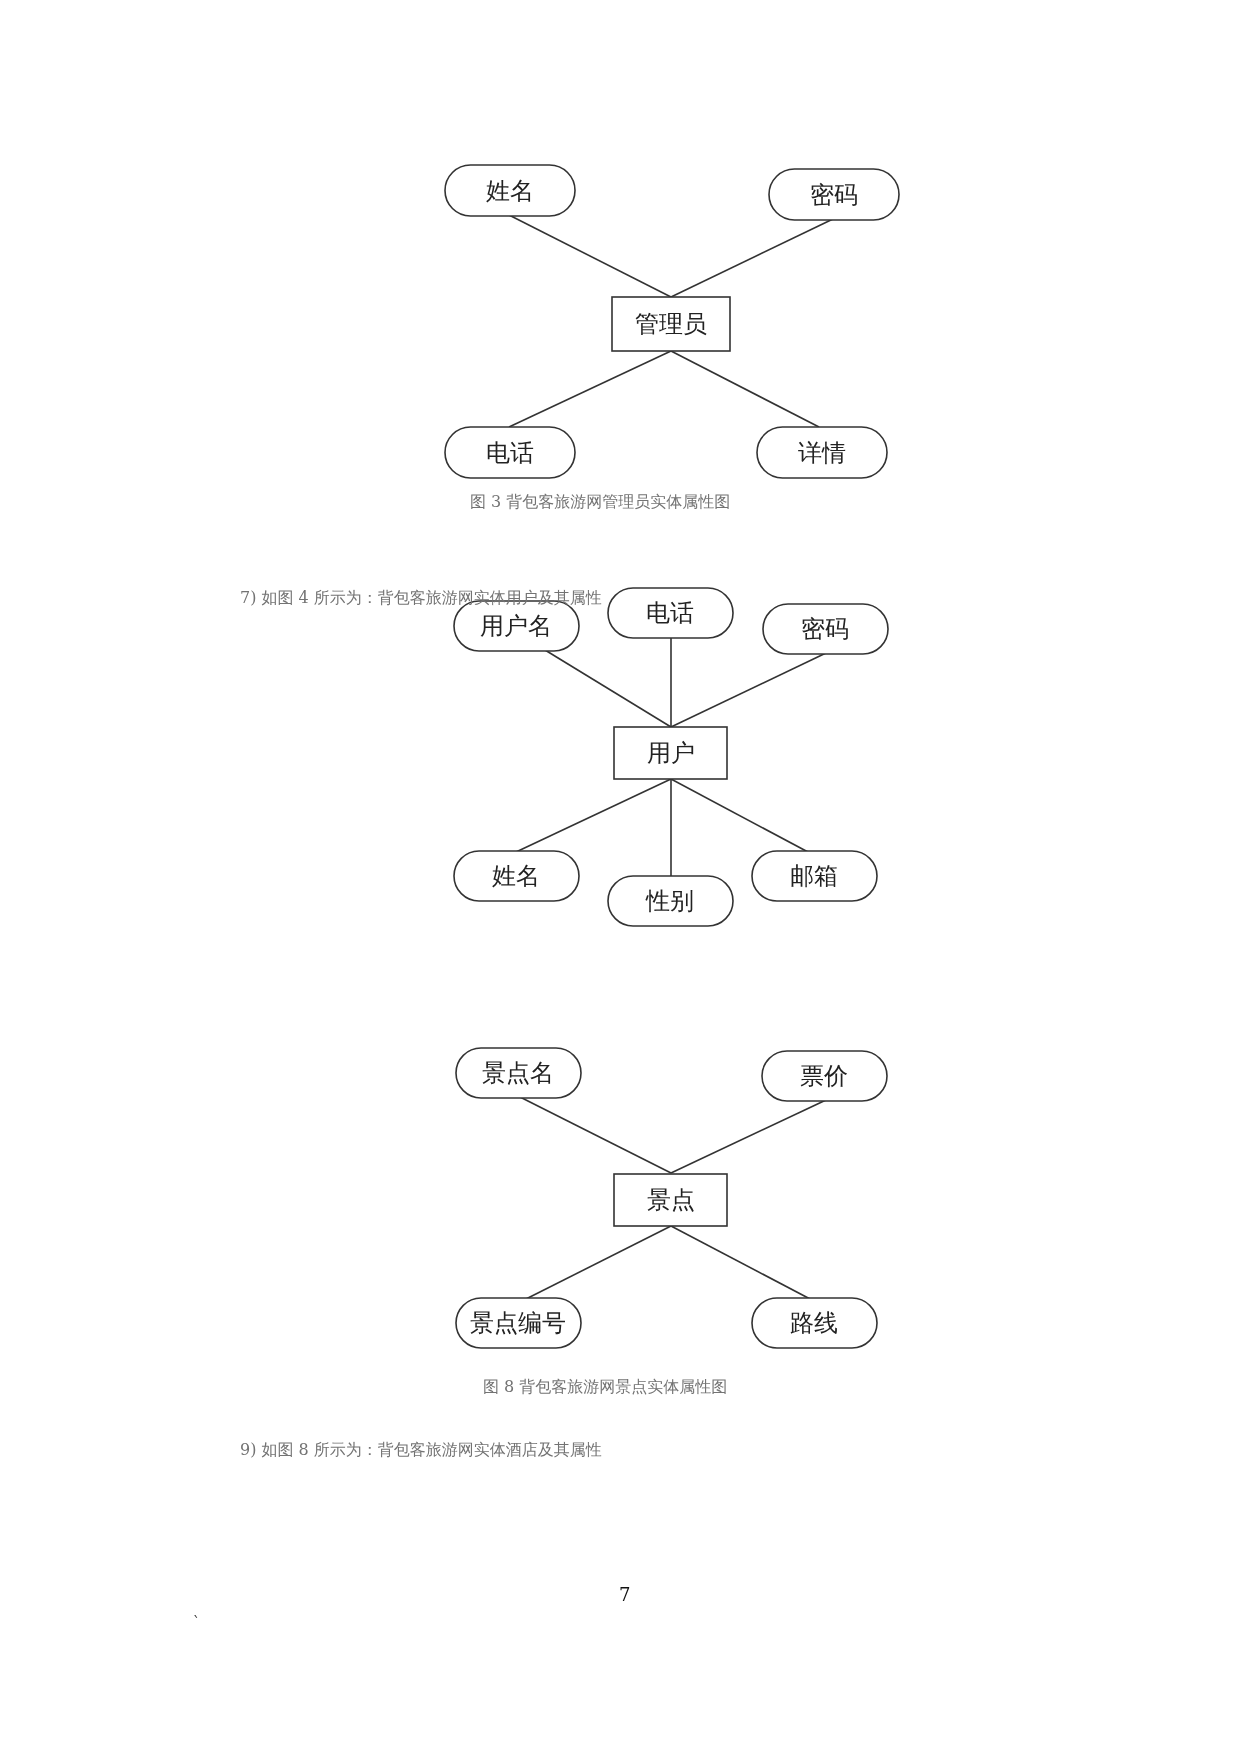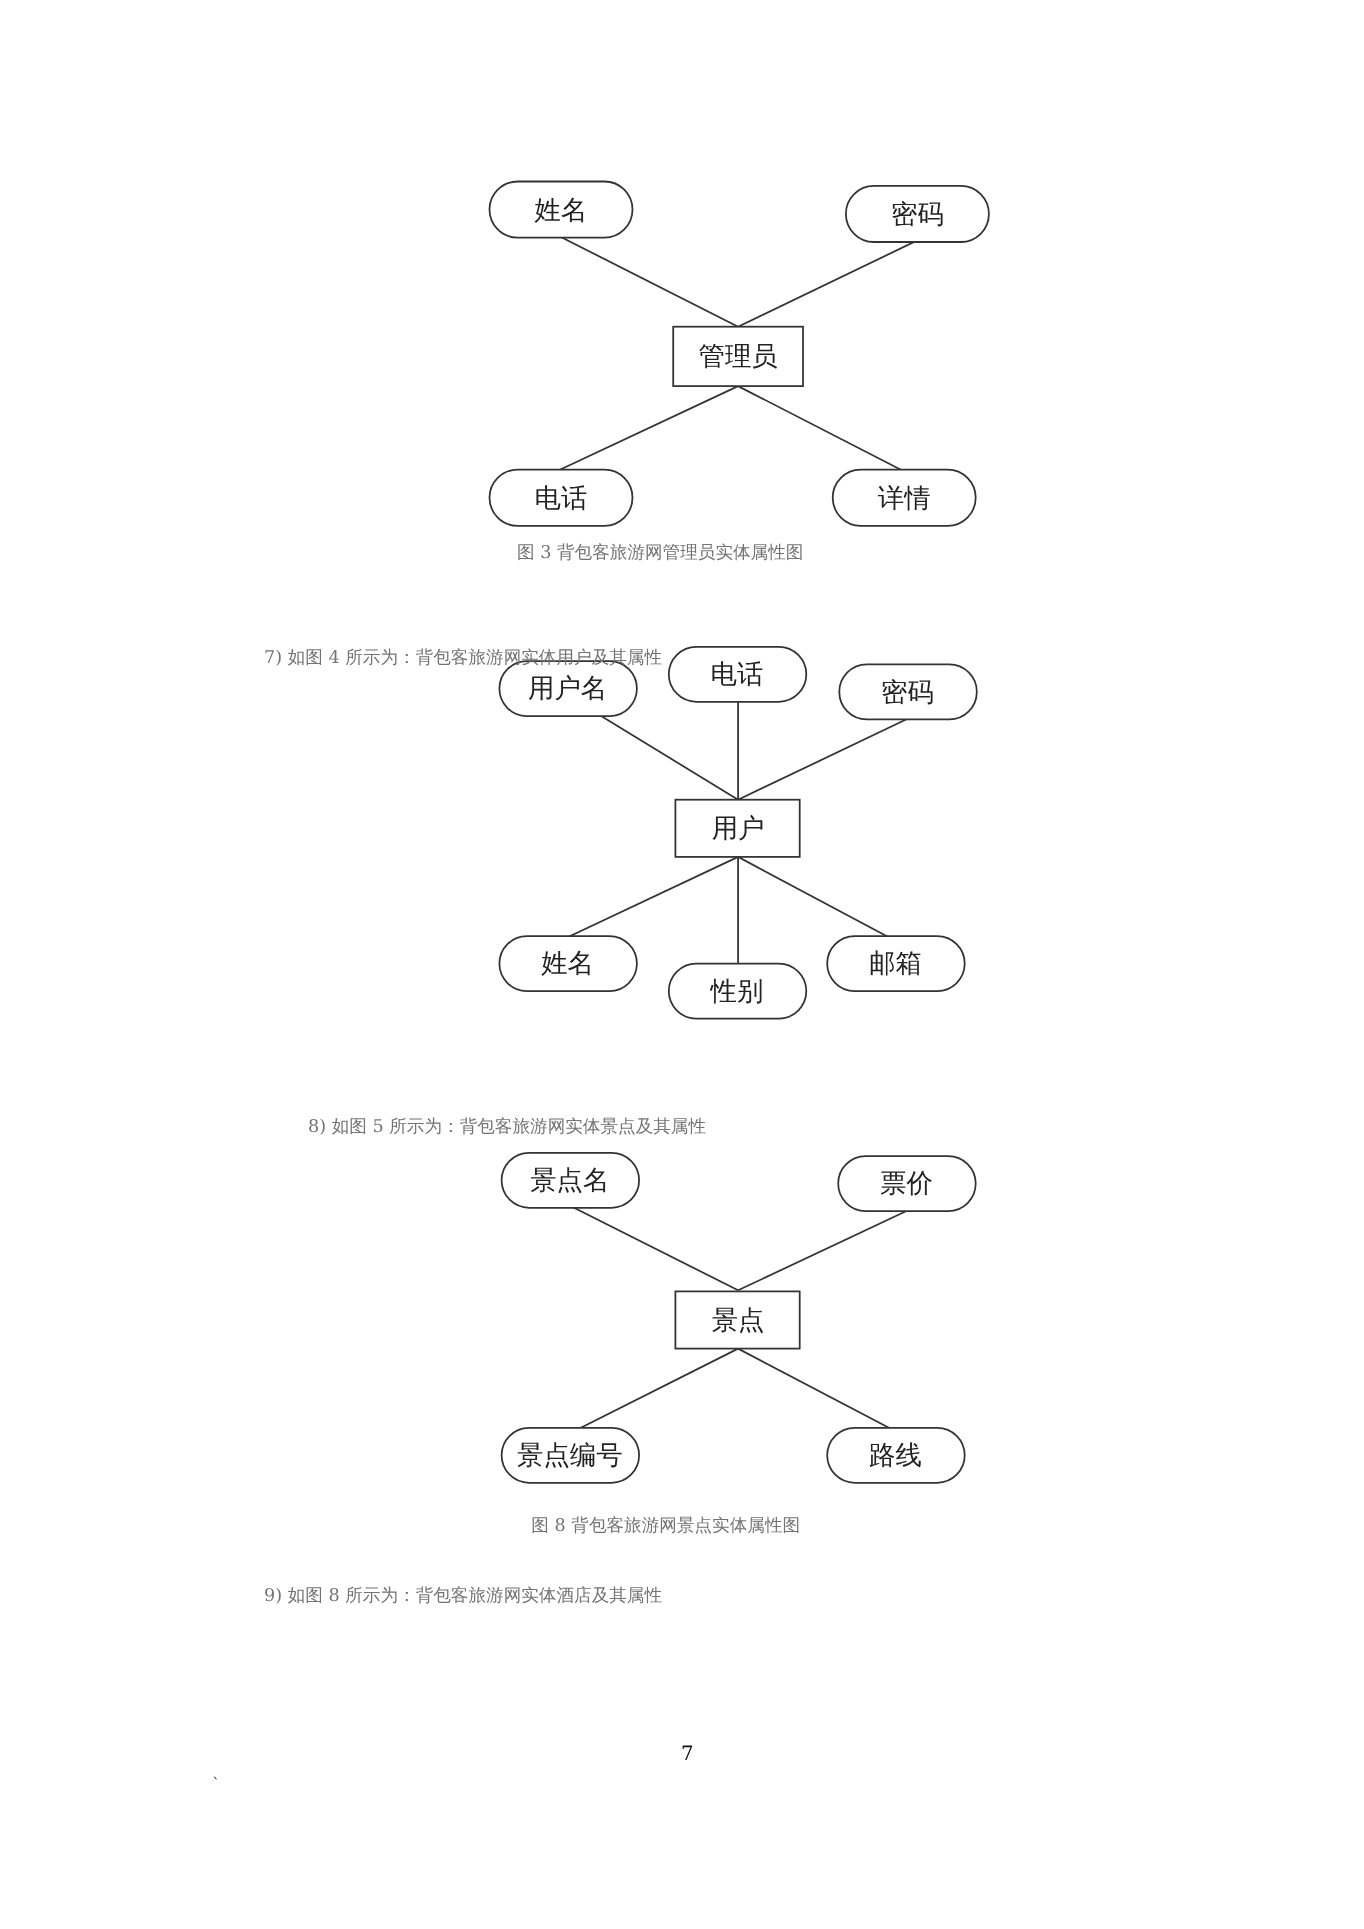--- a/index.html
+++ b/index.html
@@ -114,21 +114,20 @@
         <text class="node-text" x="814" y="1331" text-anchor="middle">路线</text>
       </g>
     </g>
   </svg>
 
   <div class="caption" style="left:470px; top:492px;">图 3 背包客旅游网管理员实体属性图</div>
 
   <div class="para" style="left:240px; top:556px;margin-top:32px;">7)  如图 4 所示为：背包客旅游网实体用户及其属性</div>
 
 
-  <div class="para" style="left:280px; top:1014px;">8)  如图 5 所示为：背包客旅游网实体景点及其属性</div>
 
   <div class="caption" style="left:483px; top:1377px;">图 8 背包客旅游网景点实体属性图</div>
 
   <div class="para" style="left:240px; top:1440px;">9)  如图 8 所示为：背包客旅游网实体酒店及其属性</div>
 
   <div class="pagenum" style="left:619px; top:1584px;">7</div>
 
   <div class="mark" style="left:193px; top:1614px;">`</div>
 </div>
 

